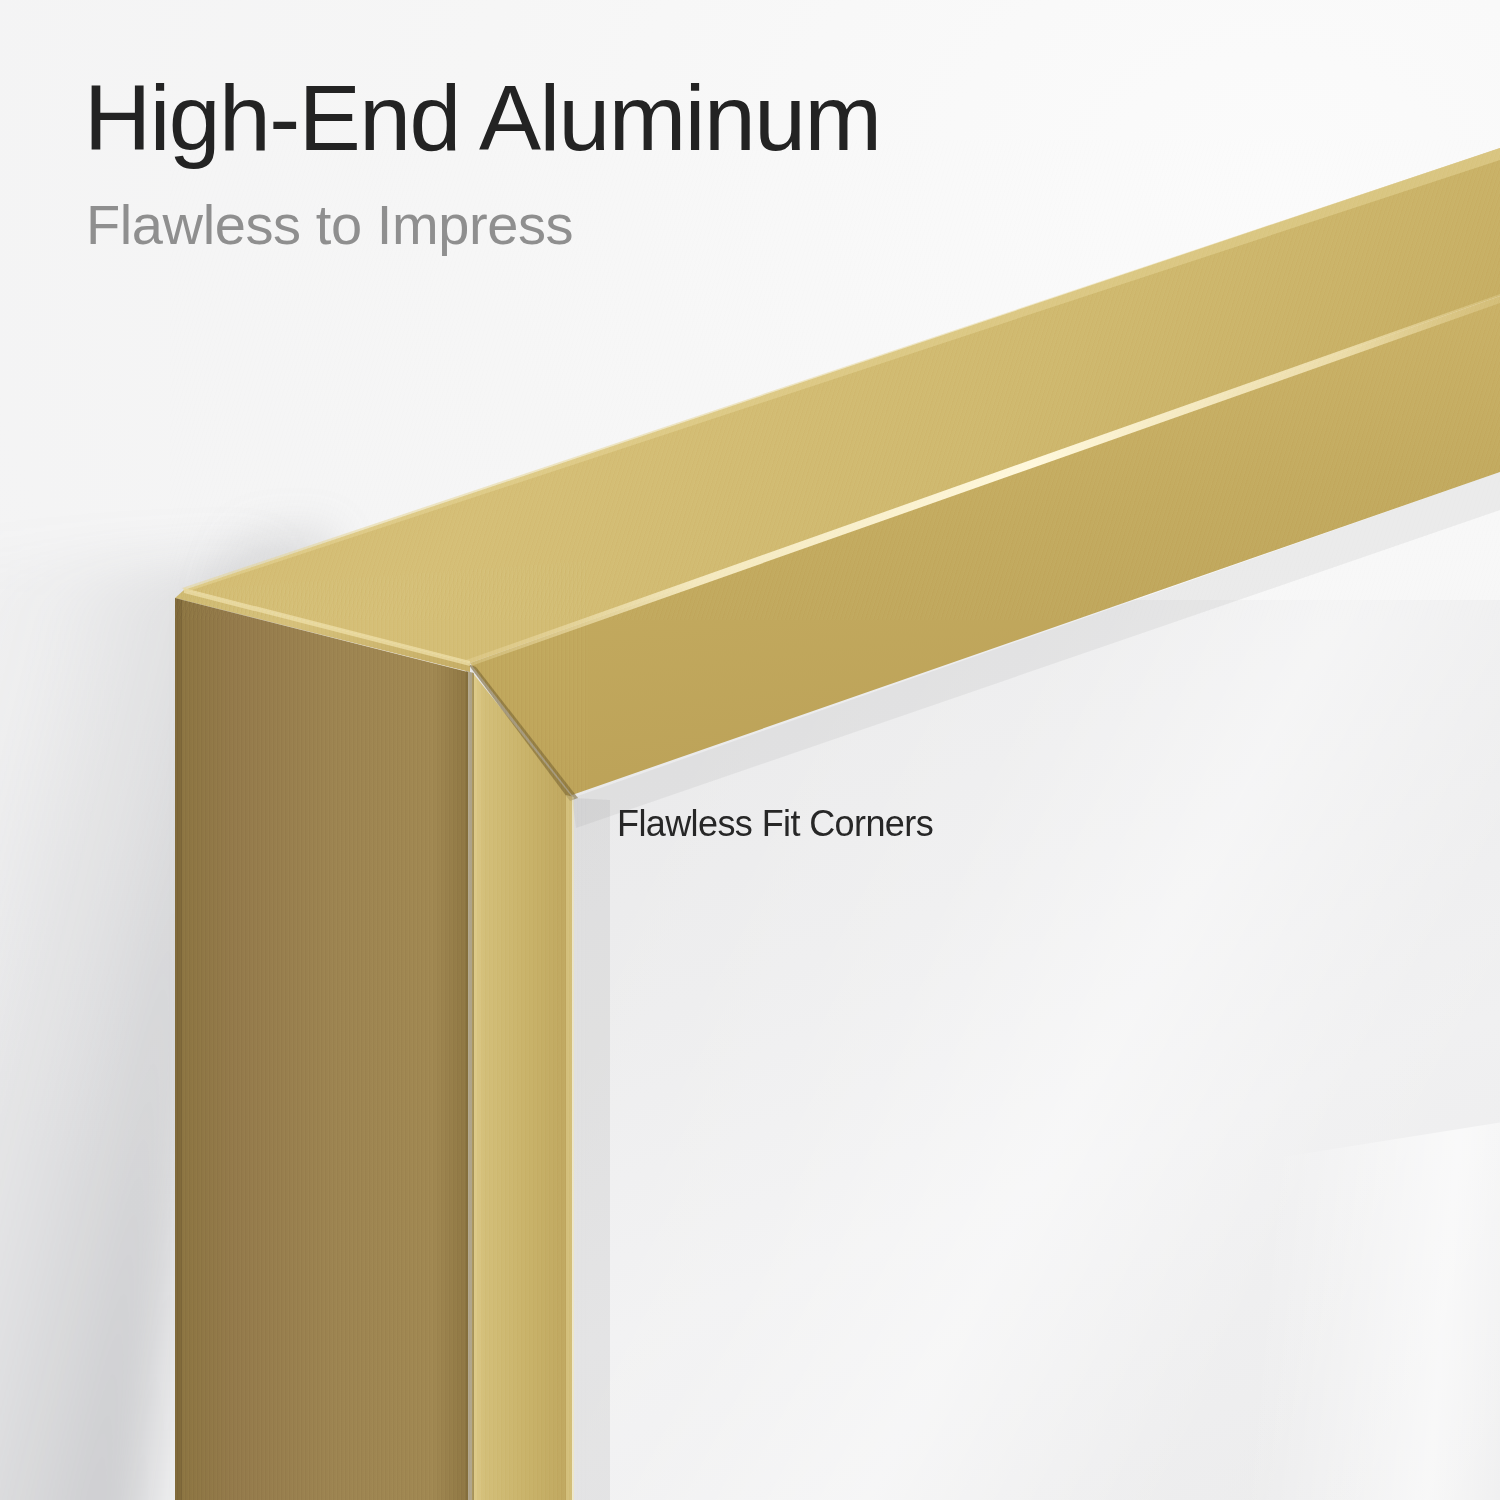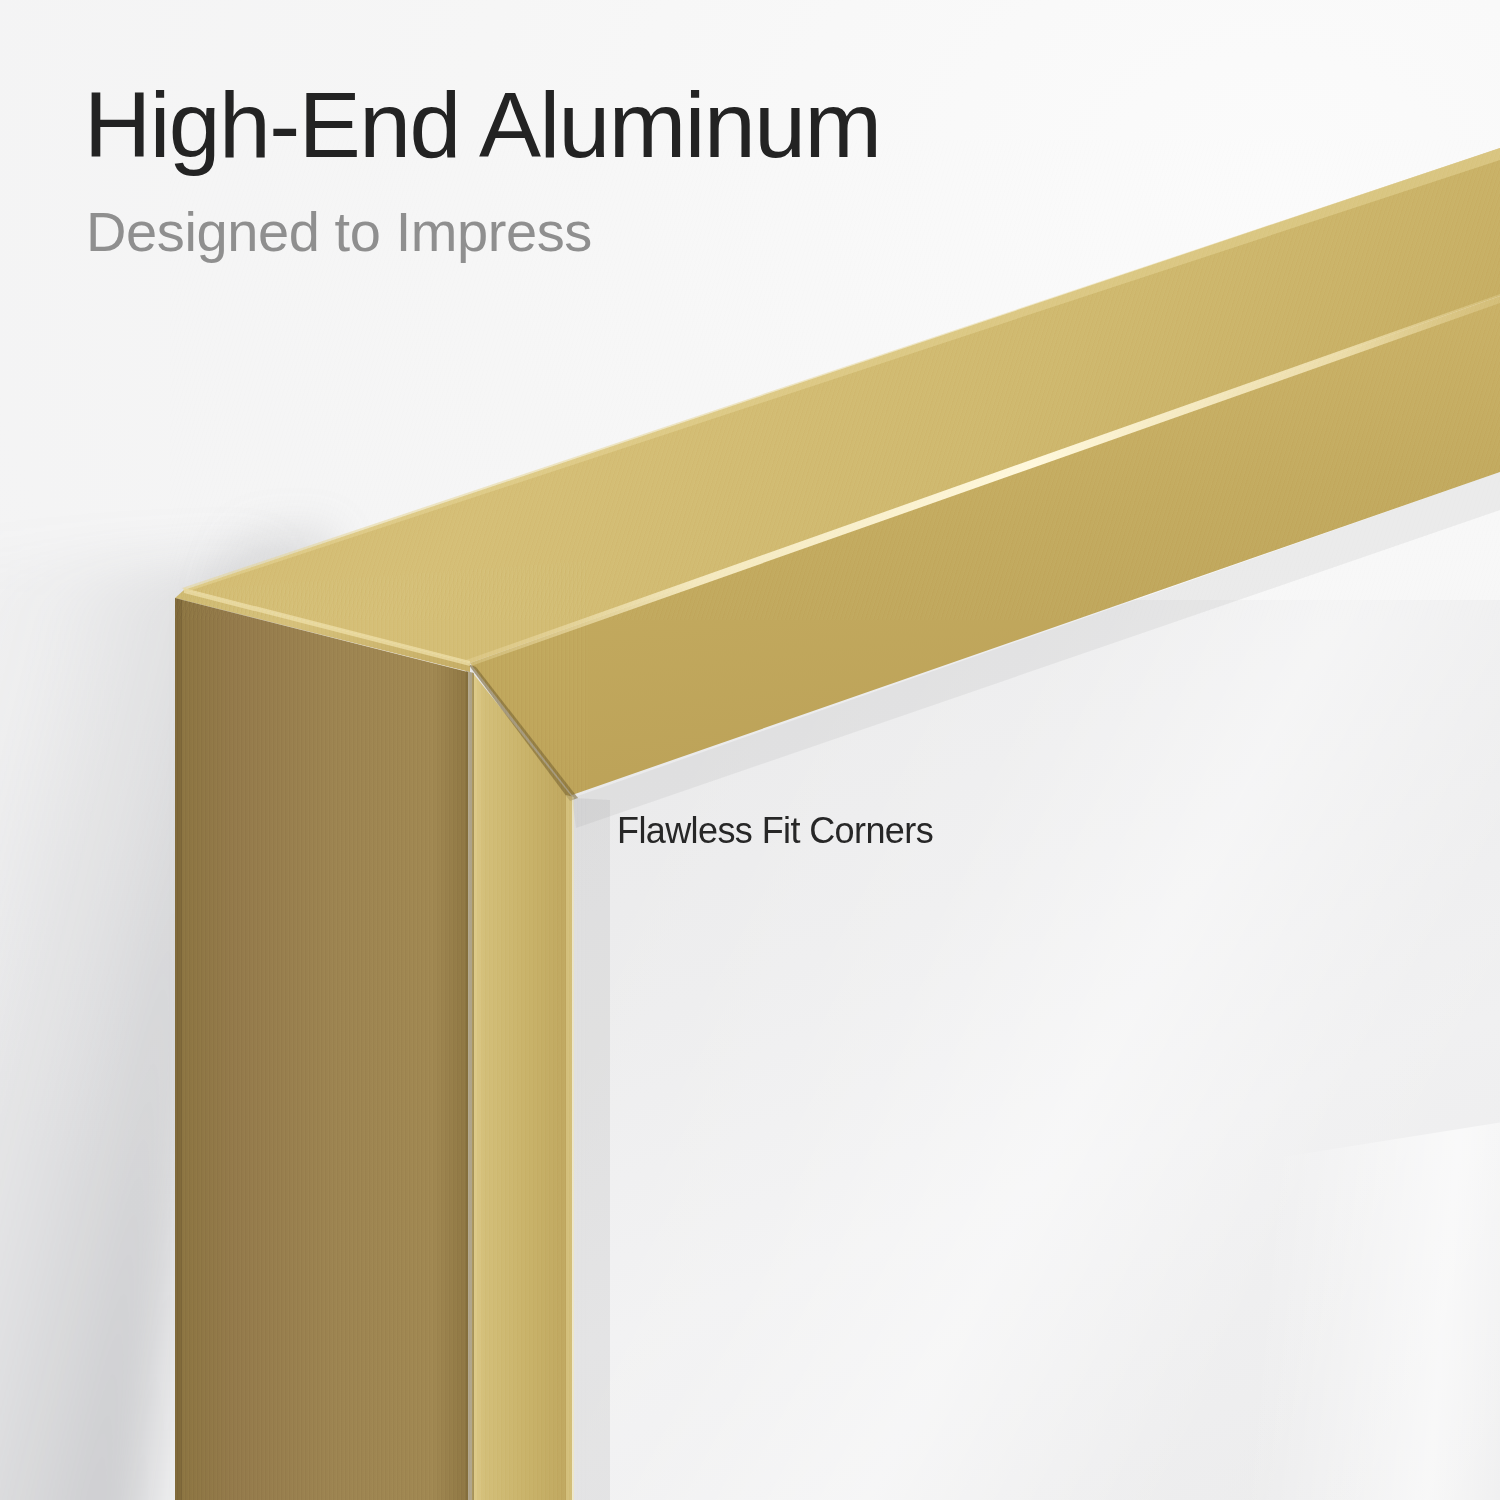--- a/index.html
+++ b/index.html
@@ -107,21 +107,21 @@
     background: repeating-linear-gradient(108deg,
       rgba(255,255,255,0.05) 0px, rgba(255,255,255,0.05) 1px,
       rgba(0,0,0,0.04) 1px, rgba(0,0,0,0.04) 2px,
       rgba(255,255,255,0.018) 2px, rgba(255,255,255,0.018) 4px);
     mix-blend-mode: overlay;
     opacity: .5;
     pointer-events: none;
   }
 
   
-  .txt { position: absolute; white-space: pre; margin-top: 7px; }
+  .txt { position: absolute; white-space: pre; }
 
   .headline {
     left: 84px; top: 70px;
     font-size: 93px;
     font-weight: 400;
     letter-spacing: -1.5px;
     color: #232323;
     line-height: 1.05;
   }
   .subhead {
@@ -259,21 +259,21 @@
     <polygon points="1500,472 1500,510 576,828 572,798" fill="#9a9a9e" opacity="0.14"></polygon>
 
     <polygon points="1500,148 1500,160 186,592 182,588" fill="#E6D596" opacity="0.55"></polygon>
   </svg>
 
   <div class="brush-d"></div>
   <div class="brush-v"></div>
 
   <div class="txt headline">High-End Aluminum</div>
 
-  <div class="txt subhead">Designed to Impress</div>
+  <div class="txt subhead">Flawless to Impress</div>
 
   <div class="txt corner-label">Flawless Fit Corners</div>
 
   <div class="glass-title">
     <div class="txt" style="position:static">Crystal-Clear</div>
     <div class="txt" style="position:static">Tempered Glass</div>
   </div>
 
   <div class="glass-sub">
     <div class="txt" style="position:static">Keeps your Photos</div>

